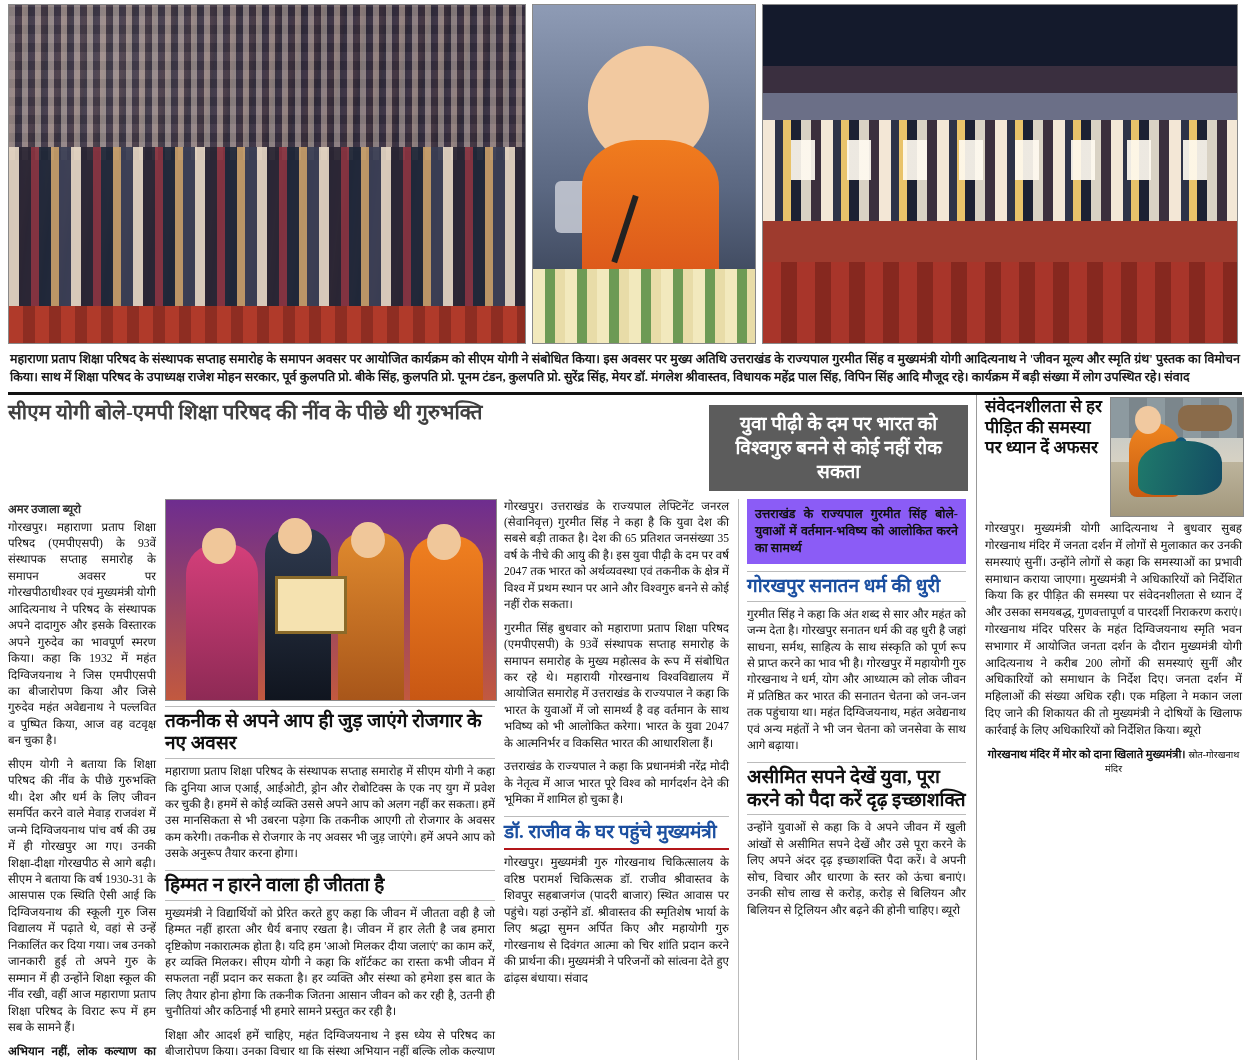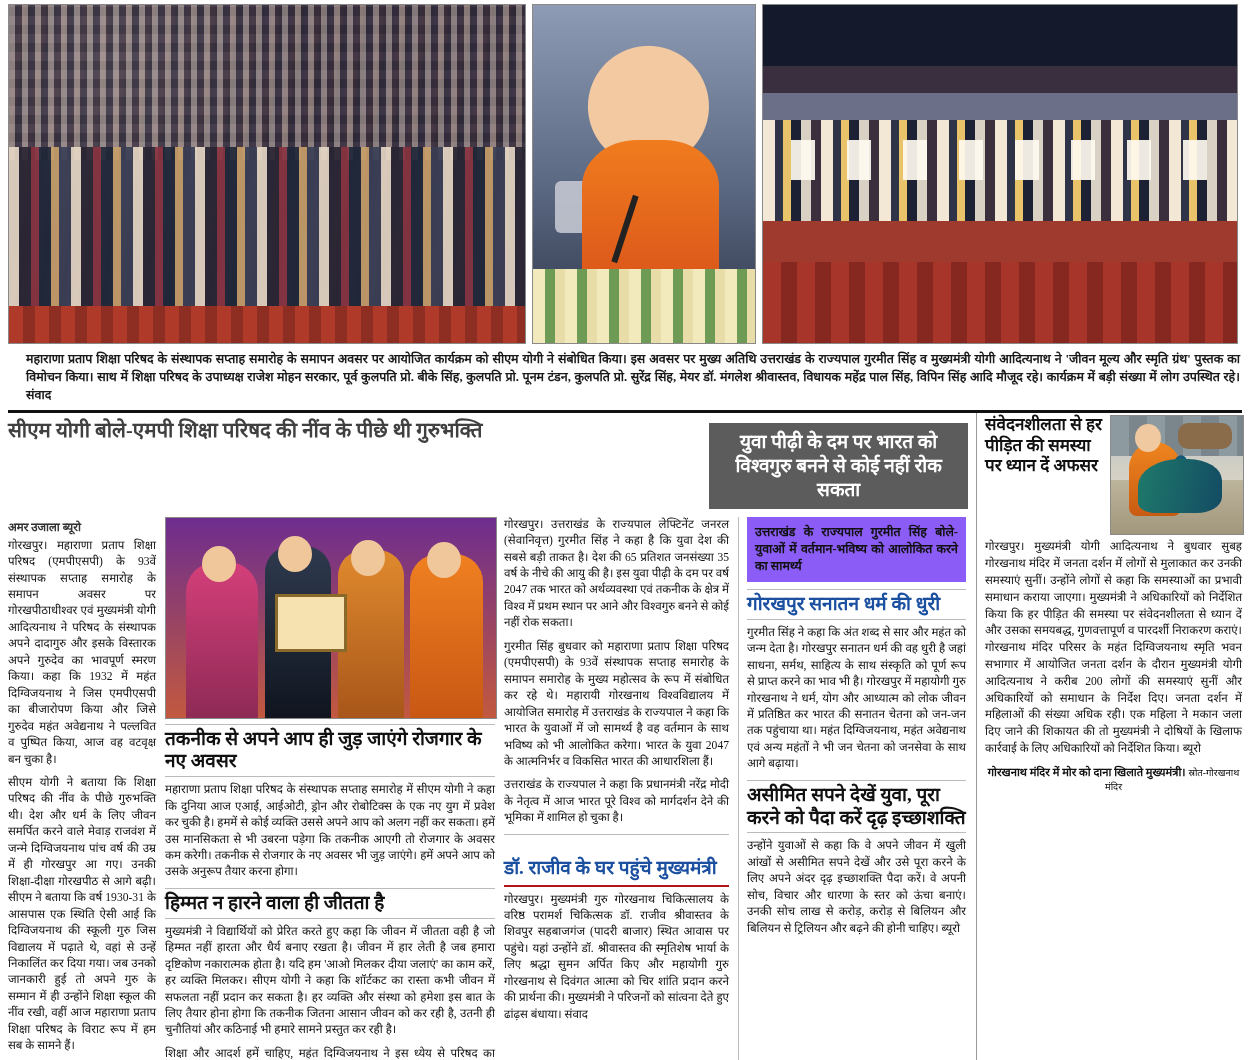--- a/index.html
+++ b/index.html
@@ -72,21 +72,21 @@
     position:absolute;left:6%;right:6%;top:40%;height:40px;
     background:repeating-linear-gradient(90deg,#fffaf0 0 24px,rgba(0,0,0,0) 24px 56px);
     opacity:.92;
   }
   .stage .carpet2{position:absolute;left:0;right:0;bottom:0;height:24%;
     background:repeating-linear-gradient(90deg,#a8352a 0 18px,#86281f 18px 34px);}
 
   
   .photo-caption{
     padding:6px 10px 4px 10px;
-    font-size:12.5px;line-height:1.45;text-align:justify;font-weight:bold;color:#1a1a1a;margin-left:16px;
+    font-size:12.5px;line-height:1.45;text-align:justify;font-weight:bold;color:#1a1a1a;
   }
   .rule-thick{height:3px;background:#111;margin:2px 8px 0 8px;}
 
   
   .body-wrap{display:flex;padding:0 8px;box-sizing:border-box;gap:8px;}
   .left-zone{width:960px;}
   .right-zone{width:266px;border-left:1px solid #999;padding-left:8px;box-sizing:border-box;}
 
   .headline{
     font-size:35px;line-height:1.08;font-weight:bold;letter-spacing:-.4px;
@@ -227,21 +227,21 @@
 
           <div class="secthead">हिम्मत न हारने वाला ही जीतता है</div>
           <p>मुख्यमंत्री ने विद्यार्थियों को प्रेरित करते हुए कहा कि जीवन में जीतता वही है जो हिम्मत नहीं हारता और धैर्य बनाए रखता है। जीवन में हार लेती है जब हमारा दृष्टिकोण नकारात्मक होता है। यदि हम 'आओ मिलकर दीया जलाएं' का काम करें, हर व्यक्ति मिलकर। सीएम योगी ने कहा कि शॉर्टकट का रास्ता कभी जीवन में सफलता नहीं प्रदान कर सकता है। हर व्यक्ति और संस्था को हमेशा इस बात के लिए तैयार होना होगा कि तकनीक जितना आसान जीवन को कर रही है, उतनी ही चुनौतियां और कठिनाई भी हमारे सामने प्रस्तुत कर रही है।</p>
           <p>शिक्षा और आदर्श हमें चाहिए, महंत दिग्विजयनाथ ने इस ध्येय से परिषद का बीजारोपण किया। उनका विचार था कि संस्था अभियान नहीं बल्कि लोक कल्याण का कारक बनना चाहिए। यही कारण है कि जब गोरखपुर में विश्वविद्यालय की स्थापना की बात आई तो गोरखपीठ और एमपीएसपी ने</p>
         </div>
 
         <div class="col c3">
           <p>गोरखपुर। उत्तराखंड के राज्यपाल लेफ्टिनेंट जनरल (सेवानिवृत्त) गुरमीत सिंह ने कहा है कि युवा देश की सबसे बड़ी ताकत है। देश की 65 प्रतिशत जनसंख्या 35 वर्ष के नीचे की आयु की है। इस युवा पीढ़ी के दम पर वर्ष 2047 तक भारत को अर्थव्यवस्था एवं तकनीक के क्षेत्र में विश्व में प्रथम स्थान पर आने और विश्वगुरु बनने से कोई नहीं रोक सकता।</p>
           <p>गुरमीत सिंह बुधवार को महाराणा प्रताप शिक्षा परिषद (एमपीएसपी) के 93वें संस्थापक सप्ताह समारोह के समापन समारोह के मुख्य महोत्सव के रूप में संबोधित कर रहे थे। महारायी गोरखनाथ विश्वविद्यालय में आयोजित समारोह में उत्तराखंड के राज्यपाल ने कहा कि भारत के युवाओं में जो सामर्थ्य है वह वर्तमान के साथ भविष्य को भी आलोकित करेगा। भारत के युवा 2047 के आत्मनिर्भर व विकसित भारत की आधारशिला हैं।</p>
           <p>उत्तराखंड के राज्यपाल ने कहा कि प्रधानमंत्री नरेंद्र मोदी के नेतृत्व में आज भारत पूरे विश्व को मार्गदर्शन देने की भूमिका में शामिल हो चुका है।</p>
-          <div class="secthead blue nolines" style="border-top:1px solid #bbb;padding-top:22px;">डॉ. राजीव के घर पहुंचे मुख्यमंत्री</div>
+          <div class="secthead blue nolines" style="border-top:1px solid #bbb;padding-top:4px;">डॉ. राजीव के घर पहुंचे मुख्यमंत्री</div>
           <div class="redline"></div>
           <p>गोरखपुर। मुख्यमंत्री गुरु गोरखनाथ चिकित्सालय के वरिष्ठ परामर्श चिकित्सक डॉ. राजीव श्रीवास्तव के शिवपुर सहबाजगंज (पादरी बाजार) स्थित आवास पर पहुंचे। यहां उन्होंने डॉ. श्रीवास्तव की स्मृतिशेष भार्या के लिए श्रद्धा सुमन अर्पित किए और महायोगी गुरु गोरखनाथ से दिवंगत आत्मा को चिर शांति प्रदान करने की प्रार्थना की। मुख्यमंत्री ने परिजनों को सांत्वना देते हुए ढांढ़स बंधाया। संवाद</p>
         </div>
 
         <div class="col c4 vsep" style="padding-left:8px;">
           <div class="greybox">उत्तराखंड के राज्यपाल गुरमीत सिंह बोले-युवाओं में वर्तमान-भविष्य को आलोकित करने का सामर्थ्य</div>
           <div class="secthead blue">गोरखपुर सनातन धर्म की धुरी</div>
           <p>गुरमीत सिंह ने कहा कि अंत शब्द से सार और महंत को जन्म देता है। गोरखपुर सनातन धर्म की वह धुरी है जहां साधना, सर्मथ, साहित्य के साथ संस्कृति को पूर्ण रूप से प्राप्त करने का भाव भी है। गोरखपुर में महायोगी गुरु गोरखनाथ ने धर्म, योग और आध्यात्म को लोक जीवन में प्रतिष्ठित कर भारत की सनातन चेतना को जन-जन तक पहुंचाया था। महंत दिग्विजयनाथ, महंत अवेद्यनाथ एवं अन्य महंतों ने भी जन चेतना को जनसेवा के साथ आगे बढ़ाया।</p>
           <div class="secthead">असीमित सपने देखें युवा, पूरा करने को पैदा करें दृढ़ इच्छाशक्ति</div>
           <p>उन्होंने युवाओं से कहा कि वे अपने जीवन में खुली आंखों से असीमित सपने देखें और उसे पूरा करने के लिए अपने अंदर दृढ़ इच्छाशक्ति पैदा करें। वे अपनी सोच, विचार और धारणा के स्तर को ऊंचा बनाएं। उनकी सोच लाख से करोड़, करोड़ से बिलियन और बिलियन से ट्रिलियन और बढ़ने की होनी चाहिए। ब्यूरो</p>

